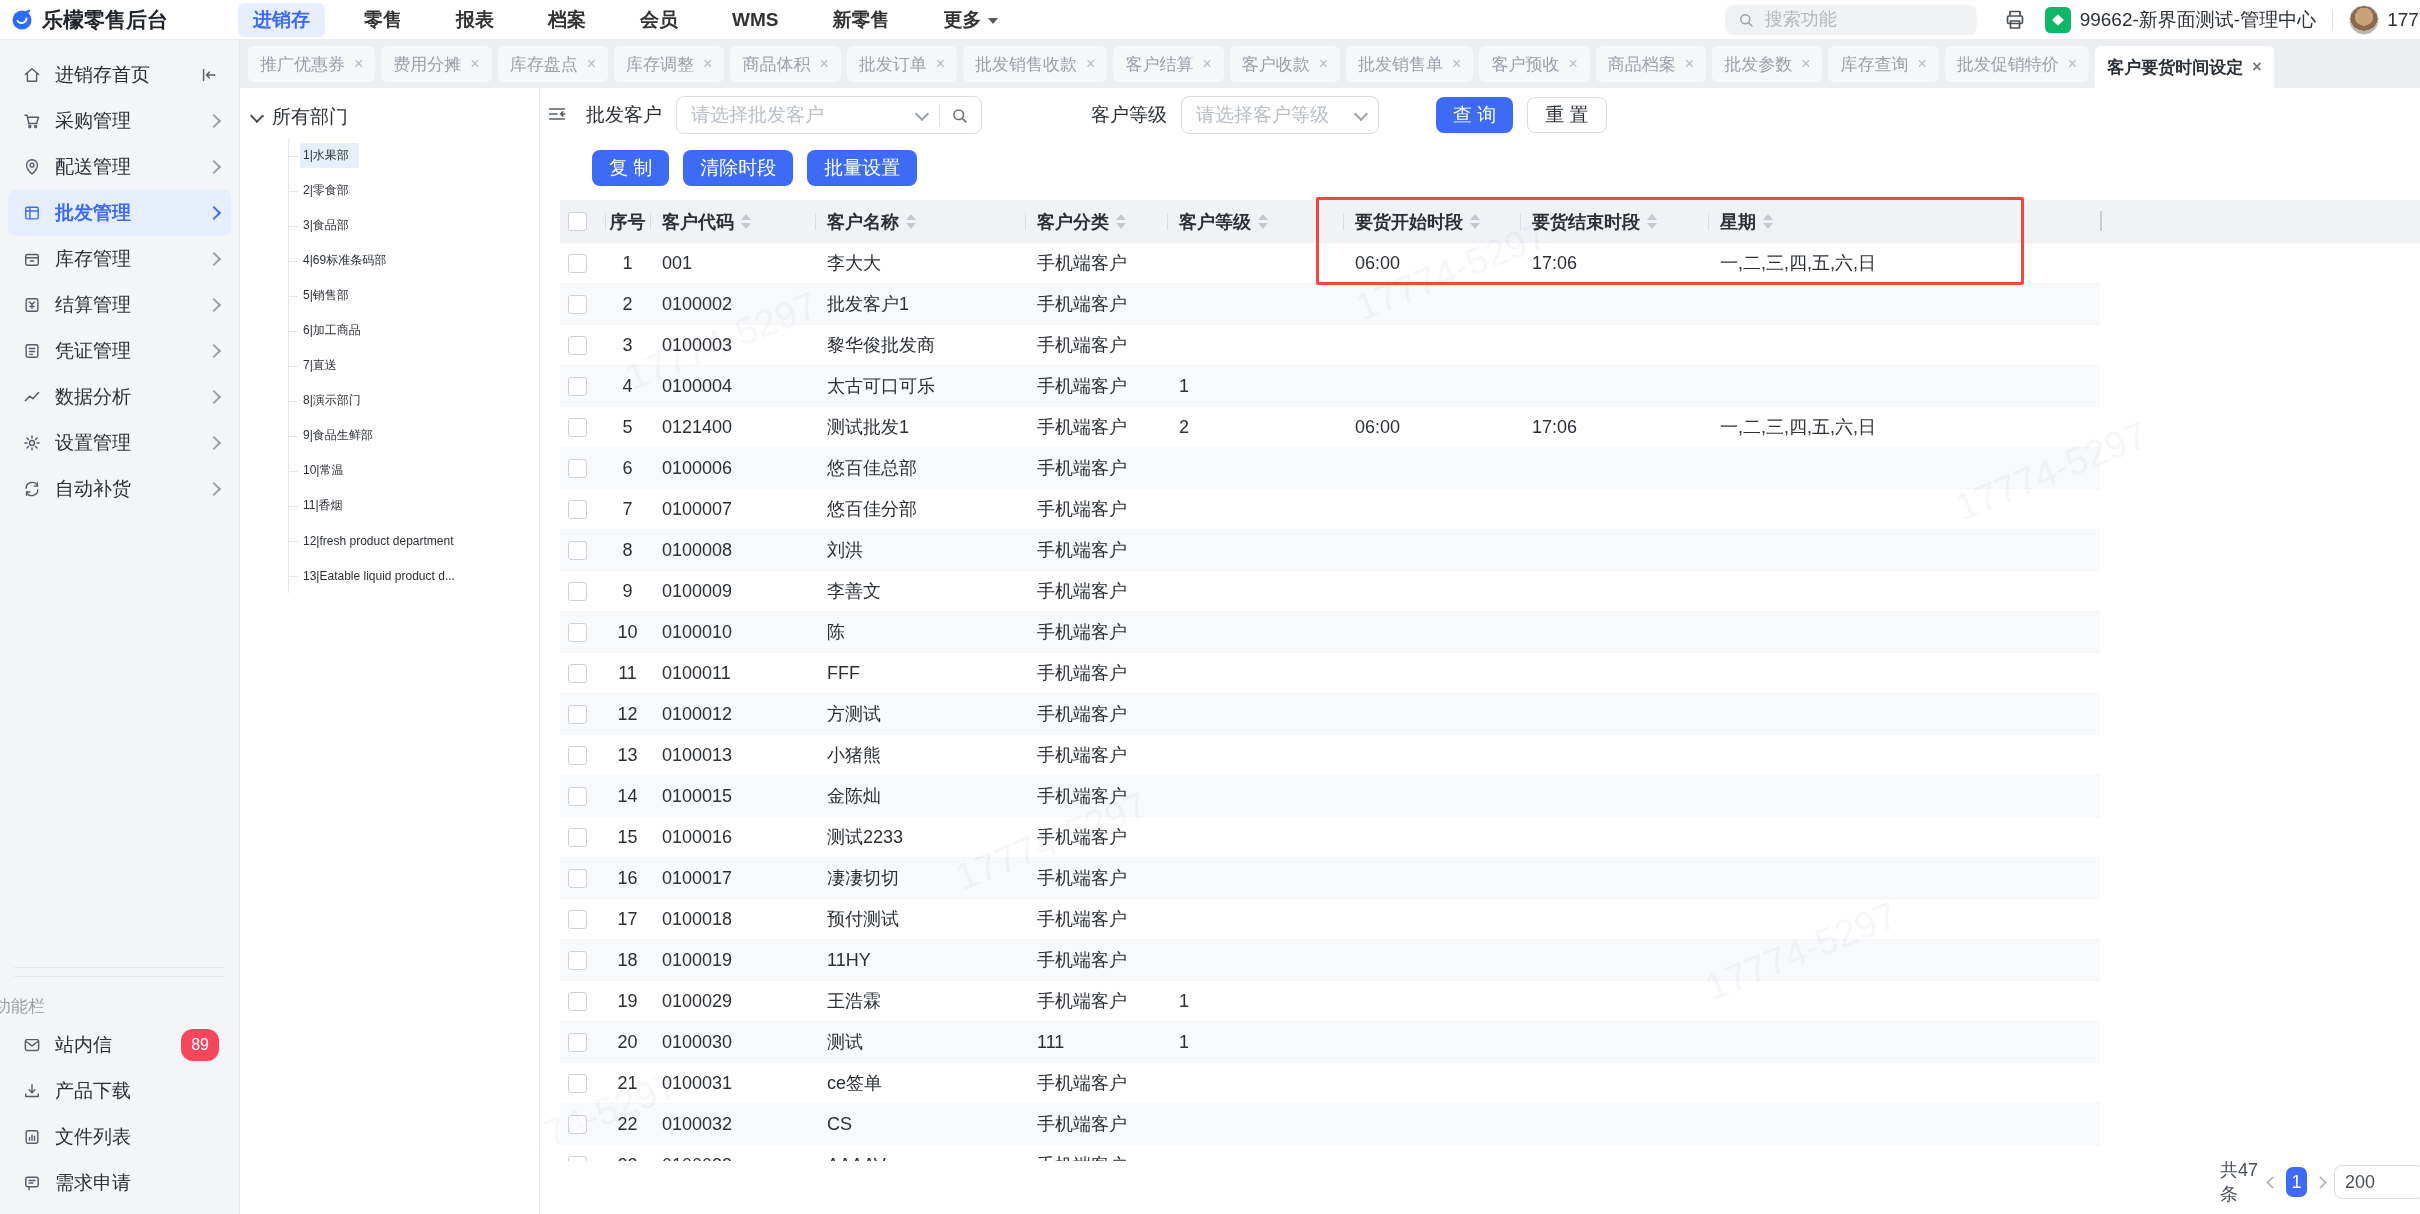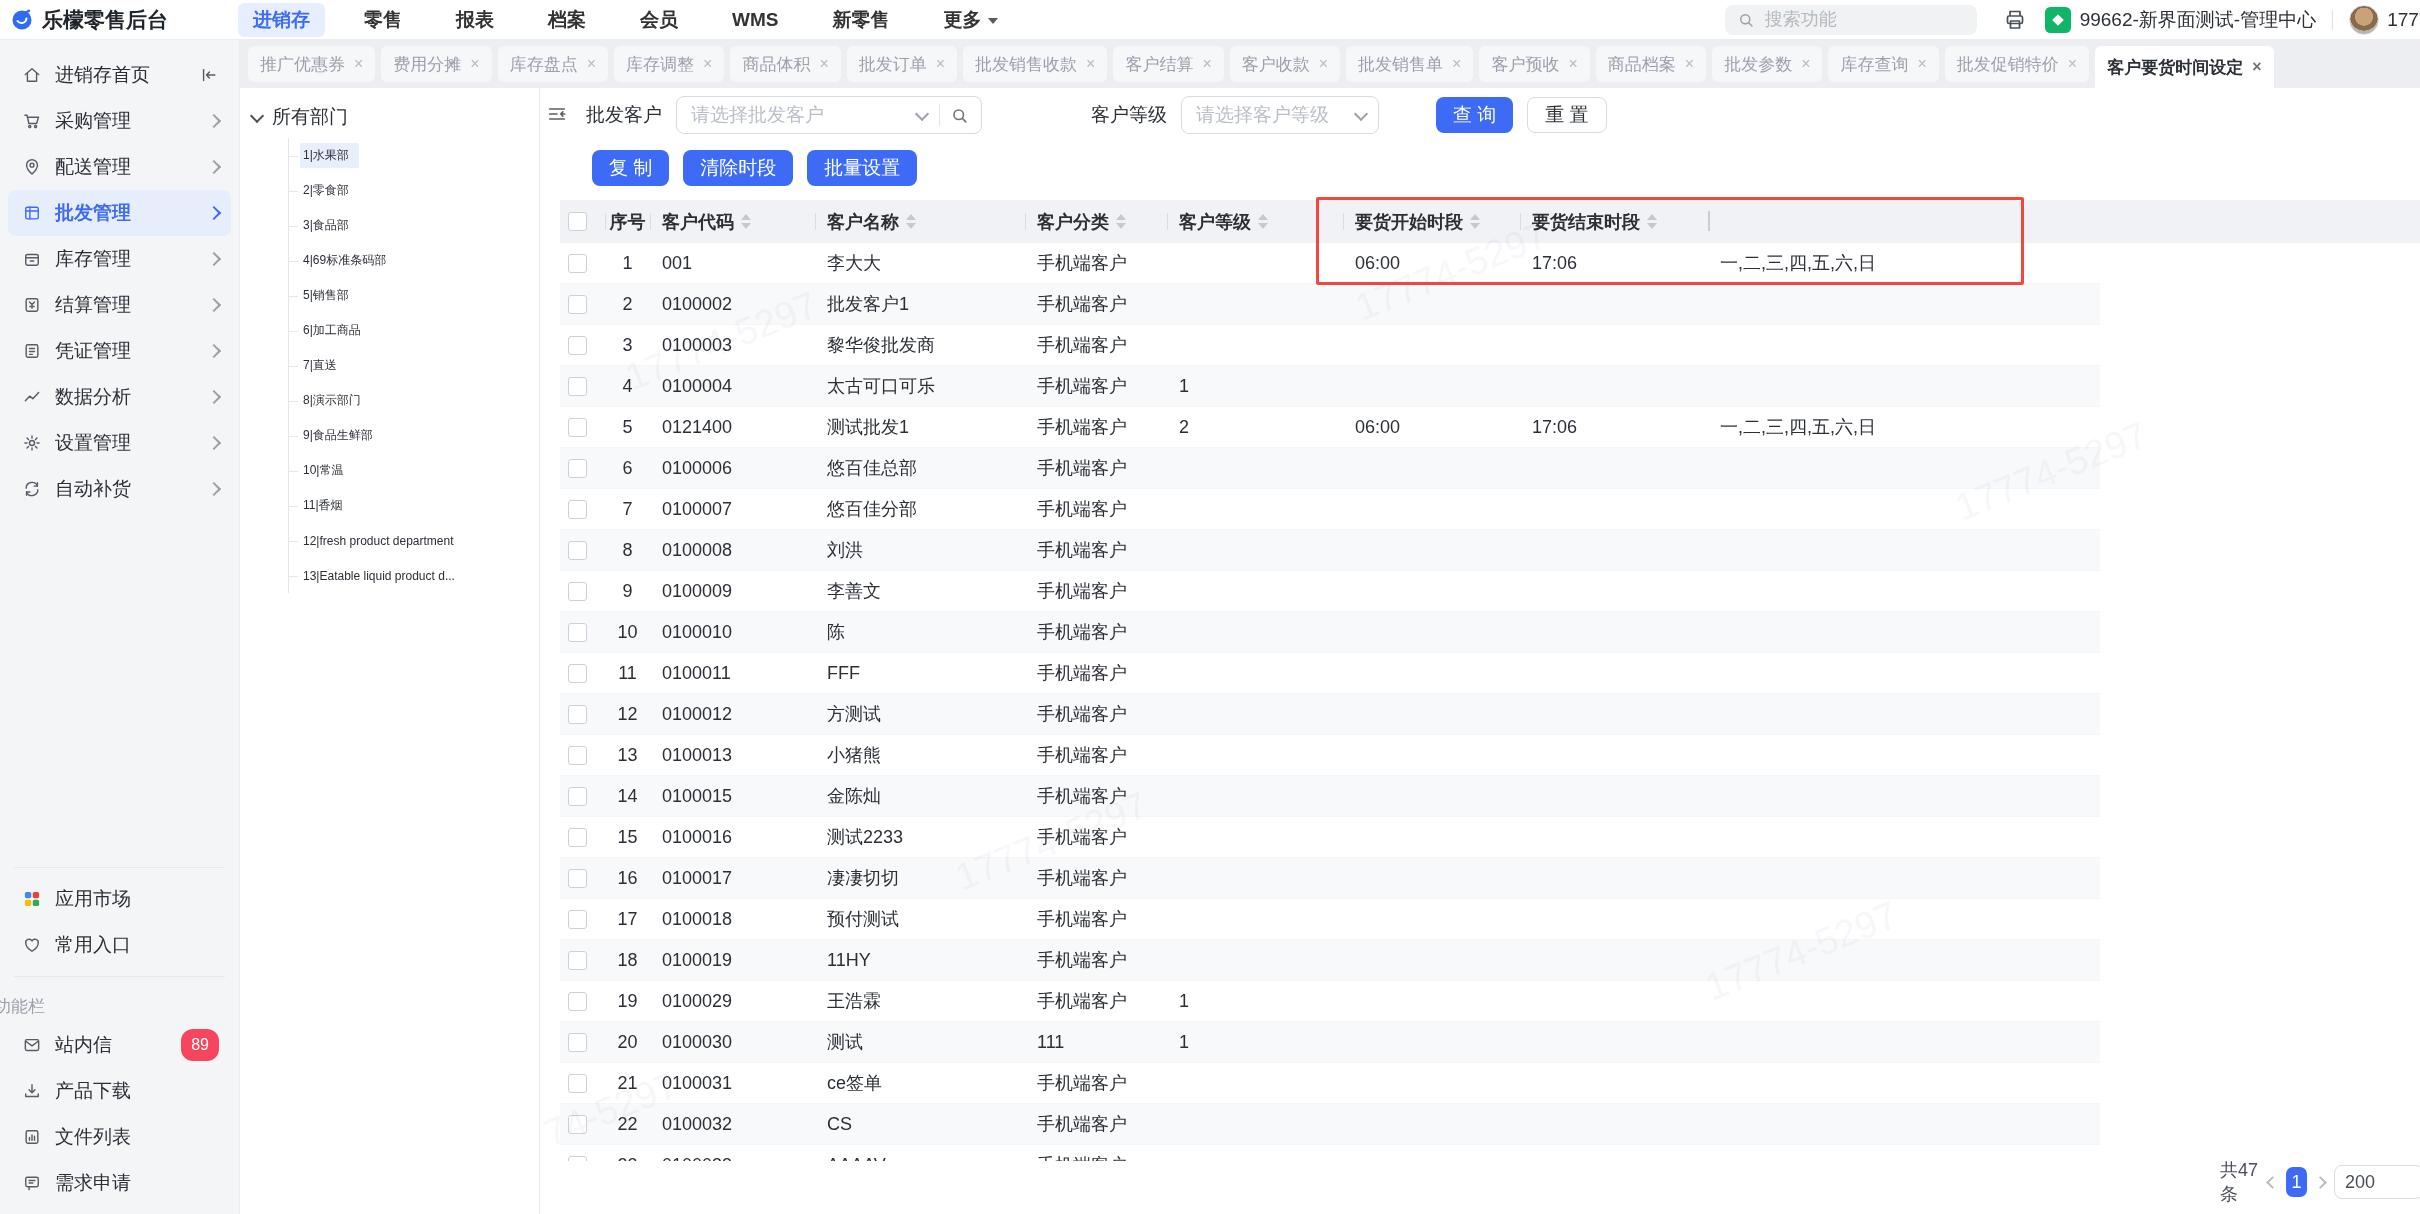--- a/index.html
+++ b/index.html
@@ -322,43 +322,20 @@
             <path d="M18.5 4.5 V8.5 H14.5 M5.5 19.5 V15.5 H9.5"></path>
           </svg>
         </span>
         <span class="side-label">自动补货</span>
         <span class="grow"></span>
         <span class="chev right"></span>
       </div>
     </div>
   <div class="side-bottom">
     <div class="side-divider"></div>
-    <div id="side-quick">
-        <div class="side-item">
-          <span class="icon">
-            <svg width="20" height="20" viewBox="0 0 24 24">
-              <rect x="3.5" y="3.5" width="7.6" height="7.6" rx="2" fill="#4285F4"></rect>
-              <rect x="12.9" y="3.5" width="7.6" height="7.6" rx="2" fill="#EA4335"></rect>
-              <rect x="3.5" y="12.9" width="7.6" height="7.6" rx="2" fill="#FBBC05"></rect>
-              <rect x="12.9" y="12.9" width="7.6" height="7.6" rx="2" fill="#34A853"></rect>
-            </svg>
-          </span>
-          <span class="side-label">应用市场</span>
-          <span class="grow"></span>
-        </div>
-        <div class="side-item">
-          <span class="icon">
-            <svg width="20" height="20" viewBox="0 0 24 24" fill="none" stroke="currentColor" stroke-width="1.7" stroke-linecap="round" stroke-linejoin="round">
-              <path d="M12 19.5 C12 19.5 4.5 14.8 4.5 9.6 A4 4 0 0 1 12 7.2 A4 4 0 0 1 19.5 9.6 C19.5 14.8 12 19.5 12 19.5 Z"></path>
-            </svg>
-          </span>
-          <span class="side-label">常用入口</span>
-          <span class="grow"></span>
-        </div>
-      </div>
     <div class="side-divider"></div>
     <div class="side-section">功能栏</div>
     <div id="side-tools">
         <div class="side-item">
           <span class="icon">
             <svg width="20" height="20" viewBox="0 0 24 24" fill="none" stroke="currentColor" stroke-width="1.7" stroke-linecap="round" stroke-linejoin="round">
               <rect x="4" y="5.5" width="16" height="13" rx="2"></rect>
               <path d="M4.5 7.5 L12 13 L19.5 7.5"></path>
             </svg>
           </span>
@@ -588,20 +565,27 @@
         </div>
         <div class="th c-start">
           <span>要货开始时段</span>
           <span class="sorter">
             <i class="s-up"></i>
             <i class="s-down"></i>
           </span>
         </div>
         <div class="th c-end">
           <span>要货结束时段</span>
+          <span class="sorter">
+            <i class="s-up"></i>
+            <i class="s-down"></i>
+          </span>
+        </div>
+        <div class="th c-week">
+          <span>星期</span>
           <span class="sorter">
             <i class="s-up"></i>
             <i class="s-down"></i>
           </span>
         </div>
         <div class="th filler"></div>
       </div>
     <div class="tbody" id="tbody">
         <div class="tr">
           <div class="td c-cb">

